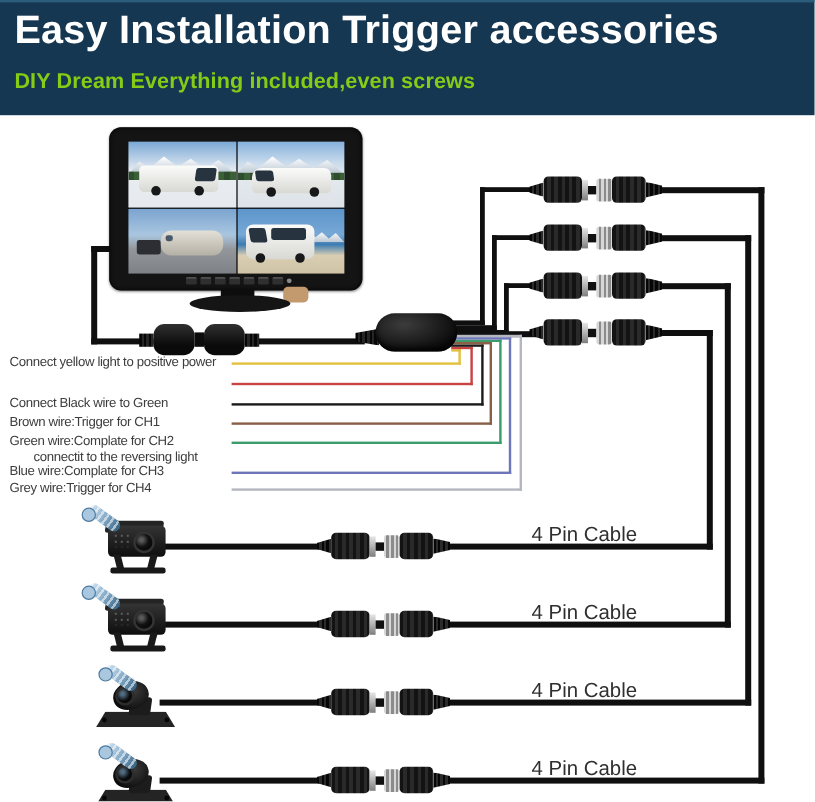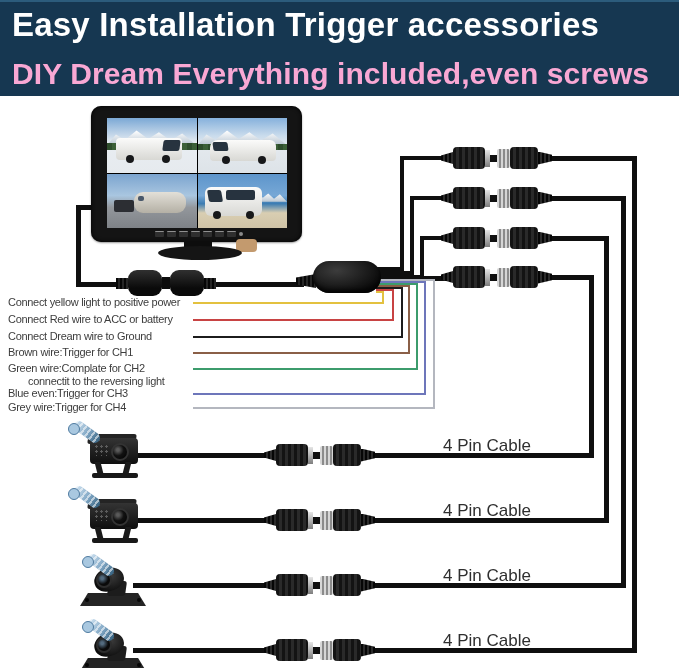--- a/index.html
+++ b/index.html
@@ -4,21 +4,21 @@
 <style>
   html,body{margin:0;padding:0;background:#ffffff;}
   #stage{
     position:relative;width:679px;height:668px;background:#ffffff;
     font-family:"Liberation Sans",sans-serif;overflow:hidden;
   }
   
   #hdr{position:absolute;left:0;top:0;width:679px;height:96px;background:#163751;
        border-top:2px solid #2c5c7c;box-sizing:border-box;}
   #hdr .t1{position:absolute;left:12px;top:4px;font-size:33px;font-weight:bold;color:#fff;letter-spacing:.2px;white-space:nowrap;}
-  #hdr .t2{position:absolute;left:12px;top:55px;font-size:30px;font-weight:bold;color:#f9a8d4;letter-spacing:.1px;white-space:nowrap;}
+  #hdr .t2{position:absolute;left:12px;top:55px;font-size:18px;font-weight:bold;color:#84cc16;letter-spacing:.1px;white-space:nowrap;}
   
   .seg{position:absolute;}
   .blk{background:#0f0f0f;}
   
   .bezel{position:absolute;left:91px;top:106px;width:211px;height:136px;background:#141414;
          border-radius:10px;box-shadow:inset 0 0 4px #000, 0 1px 2px rgba(0,0,0,.4);}
   .screen{position:absolute;left:107px;top:118px;width:180px;height:110px;background:#000;
           display:grid;grid-template-columns:1fr 1fr;grid-template-rows:1fr 1fr;gap:1px;}
   .quad{position:relative;overflow:hidden;}
   .q1{background:linear-gradient(180deg,#7ba8d5 0%,#c3d6e9 30%,#e8edf2 45%,#e6eaee 100%);}
@@ -164,26 +164,25 @@
 
   <div class="seg" style="left: 376px; top: 281px; width: 50px; height: 2px; background-color: rgb(109, 118, 186);"></div>
   <div class="seg" style="left: 424px; top: 281px; width: 2px; height: 114px; background-color: rgb(109, 118, 186);"></div>
   <div class="seg" style="left: 193px; top: 393px; width: 233px; height: 2px; background-color: rgb(109, 118, 186);"></div>
 
   <div class="seg" style="left: 376px; top: 279px; width: 59px; height: 2px; background-color: rgb(180, 183, 191);"></div>
   <div class="seg" style="left: 433px; top: 279px; width: 2px; height: 130px; background-color: rgb(180, 183, 191);"></div>
   <div class="seg" style="left: 193px; top: 407px; width: 242px; height: 2px; background-color: rgb(180, 183, 191);"></div>
 
   <div class="wlabel" style="top:296px;">Connect yellow light to positive power</div>
-  <div class="wlabel" style="top:313px;">Connect Red wire to ACC or battery</div>
-  <div class="wlabel" style="top:330px;">Connect Dream wire to Ground</div>
+  <div class="wlabel" style="top:330px;">Connect Black wire to Green</div>
   <div class="wlabel" style="top:346px;">Brown wire:Trigger for CH1</div>
   <div class="wlabel" style="top:362px;">Green wire:Complate for CH2</div>
   <div class="wlabel2" style="top:375px;">connectit to the reversing light</div>
-  <div class="wlabel" style="top:387px;">Blue even:Trigger for CH3</div>
+  <div class="wlabel" style="top:387px;">Blue wire:Complate for CH3</div>
   <div class="wlabel" style="top:401px;text-align:center;">Grey wire:Trigger for CH4</div>
 
   <div class="bezel"></div>
   <div class="screen">
     <div class="quad q1">
       <div class="mtn"></div>
       <div class="trees"></div>
       <div class="veh" style="left:10%;top:36%;width:74%;height:42%;">
         <div class="win" style="right:3%;top:10%;width:26%;height:46%;transform:skewX(-8deg);"></div>
         <div class="wheel" style="left:15%;"></div>

